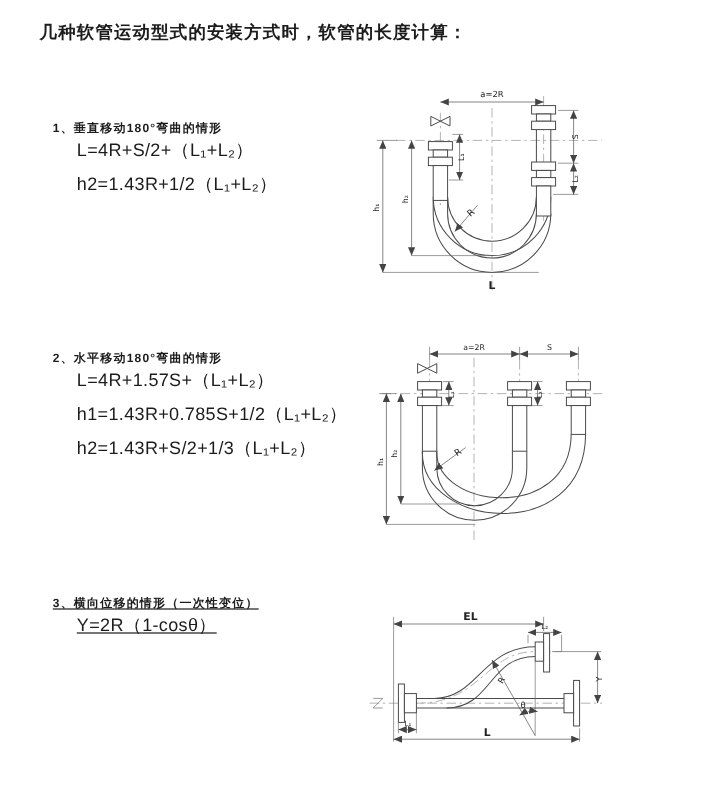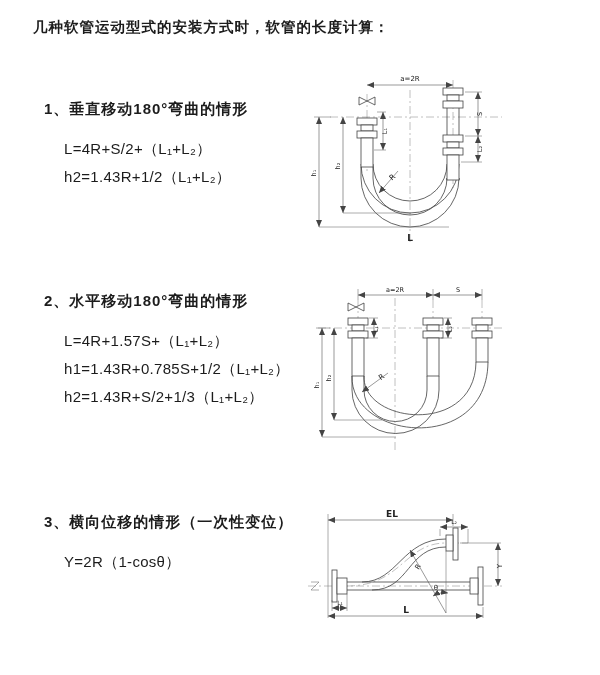--- a/index.html
+++ b/index.html
@@ -1,21 +1,21 @@
 <!DOCTYPE html>
 <html><head>
 <meta charset="utf-8">
 <style>
   html,body{margin:0;padding:0;background:#fff;}
   .page{position:relative;width:502px;height:675px;background:#ffffff;overflow:hidden;
         font-family:"Liberation Sans","DejaVu Sans",sans-serif;color:#1c1c1c;}
   .title{position:absolute;left:33px;top:18px;font-size:14.5px;font-weight:700;letter-spacing:1px;}
   .section{position:absolute;left:44px;}
-  .sec-heading{font-size:15px;font-weight:700;letter-spacing:1px;white-space:nowrap;}
-  .formulas{margin-top:22px;margin-left:20px;display:flex;flex-direction:column;gap:12px;}
+  .sec-heading{font-size:10px;font-weight:700;letter-spacing:1px;white-space:nowrap;}
+  .formulas{margin-top:4px;margin-left:20px;display:flex;flex-direction:column;gap:12px;}
   .formula{font-size:15px;line-height:16px;letter-spacing:.3px;white-space:nowrap;}
   .dia{position:absolute;}
   
   .cl{stroke:#8c8c8c;stroke-width:.55;fill:none;stroke-dasharray:8 3 2 3;}
   .dim{stroke:#555;stroke-width:.6;fill:none;}
   .ref{stroke:#666;stroke-width:.55;fill:none;}
   .part{stroke:#434343;stroke-width:.8;fill:#fff;}
   .hose{stroke:#4a4a4a;stroke-width:.85;fill:none;}
   .lbl{font-family:"DejaVu Sans",sans-serif;fill:#222;}
 </style>
@@ -36,21 +36,21 @@
 
   <div class="section" style="top:292px;">
     <div class="sec-heading">2、水平移动180°弯曲的情形</div>
     <div class="formulas">
       <div class="formula">L=4R+1.57S+（L₁+L₂）</div>
       <div class="formula">h1=1.43R+0.785S+1/2（L₁+L₂）</div>
       <div class="formula">h2=1.43R+S/2+1/3（L₁+L₂）</div>
     </div>
   </div>
 
-  <div class="section" style="top:513px;">
+  <div class="section" style="top:496px;text-decoration:underline;">
     <div class="sec-heading">3、横向位移的情形（一次性变位）</div>
     <div class="formulas">
       <div class="formula">Y=2R（1-cosθ）</div>
     </div>
   </div>
 
   <svg class="dia" style="left:305px;top:70px;" width="285" height="190" viewBox="305 70 285 190">
     <defs>
       <marker id="ar1" markerWidth="8" markerHeight="6" refX="7" refY="3" orient="auto-start-reverse" markerUnits="userSpaceOnUse">
         <path d="M0,0 L7,3 L0,6 Z" fill="#444"></path>

